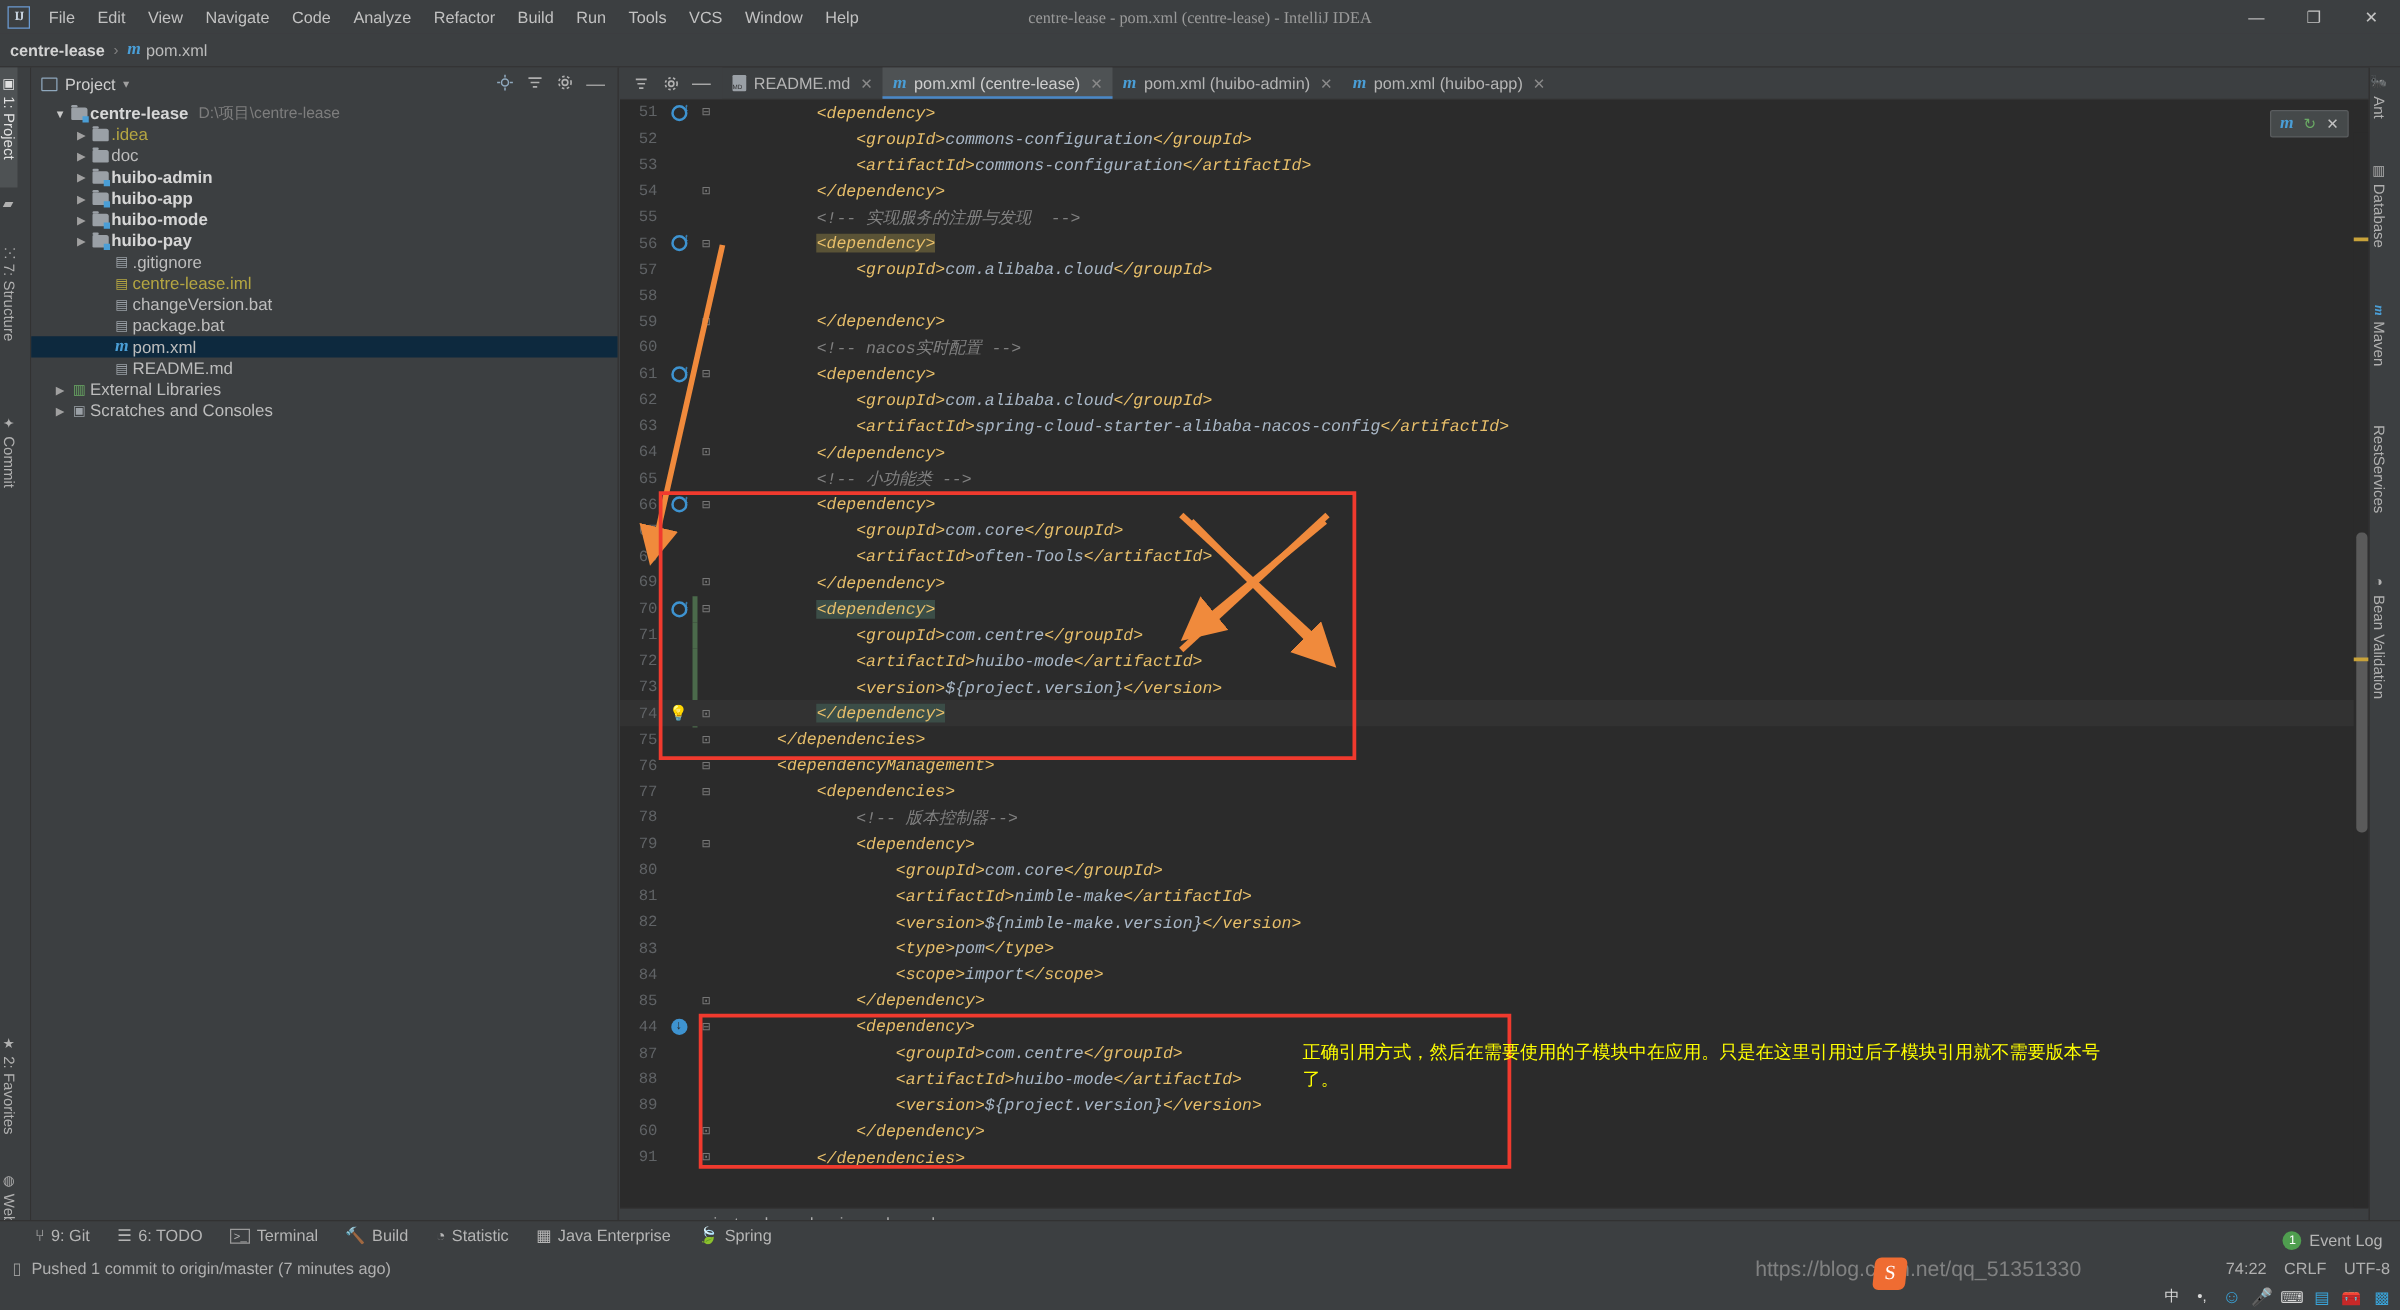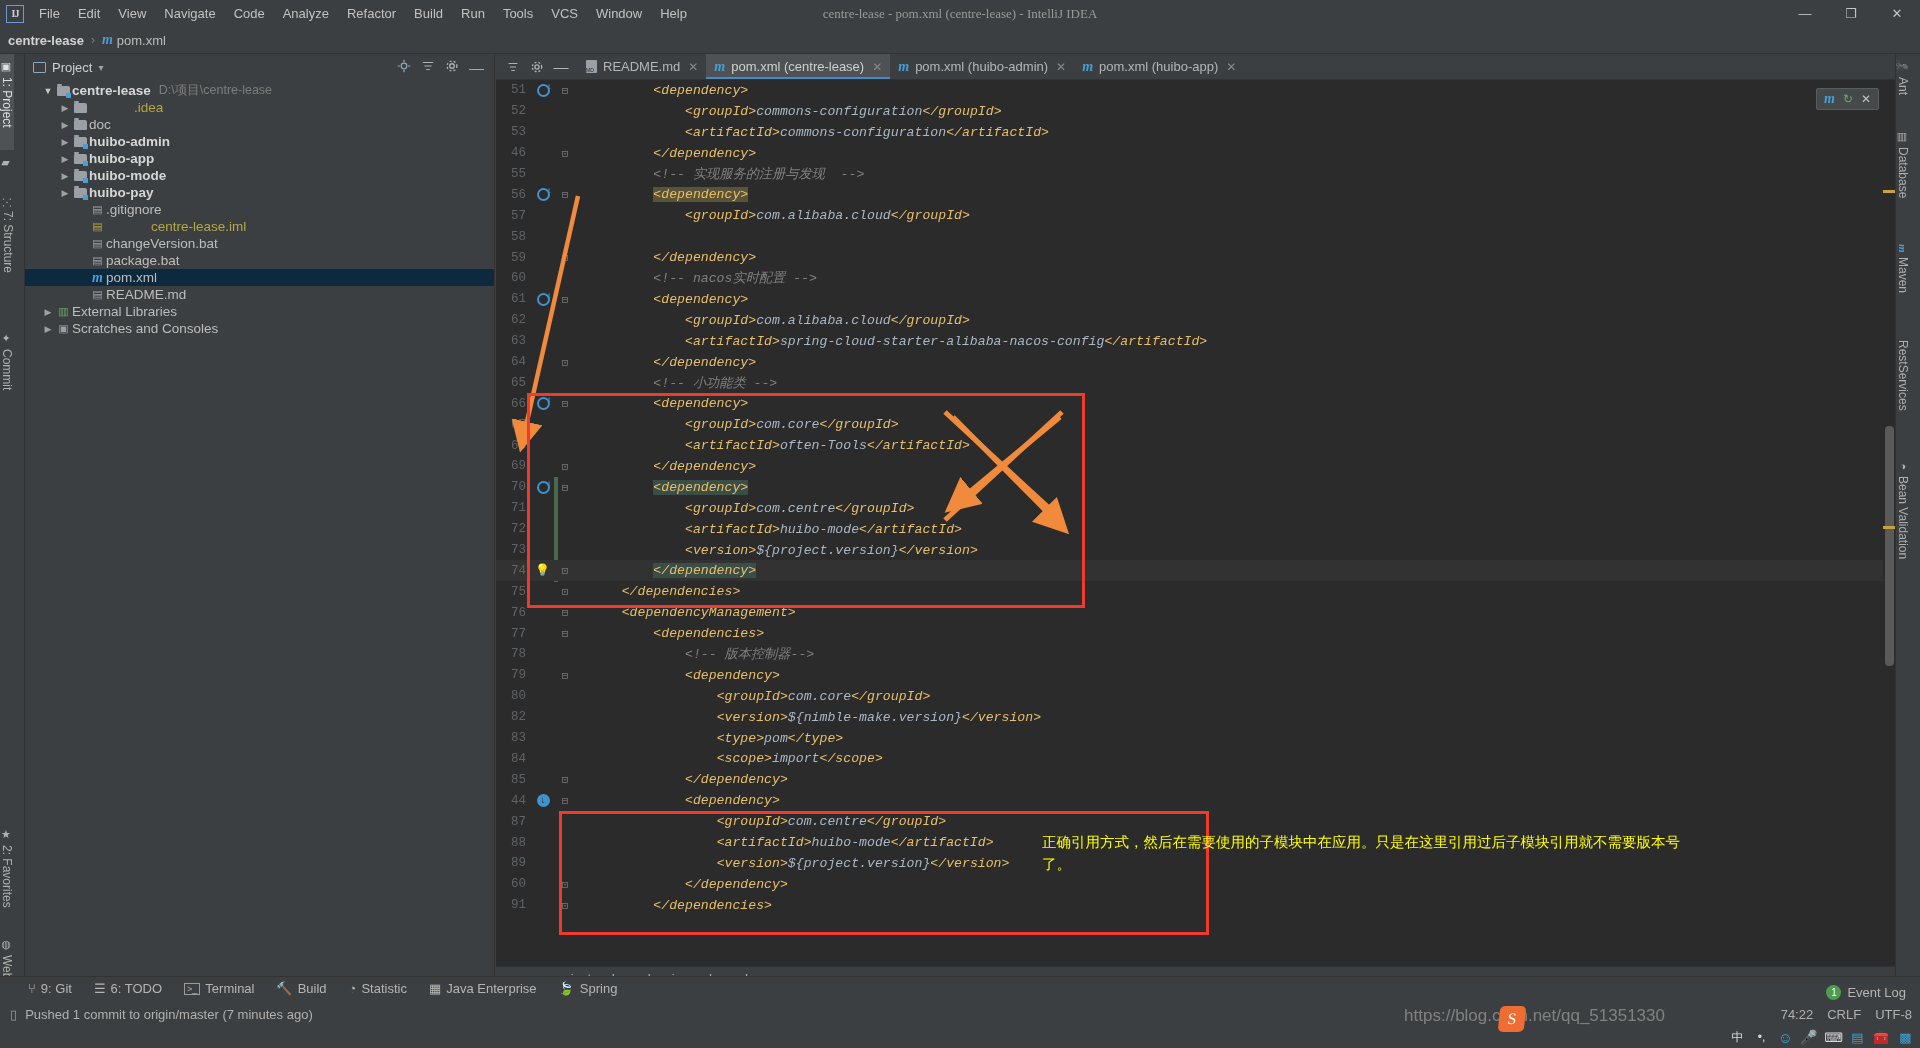--- a/index.html
+++ b/index.html
@@ -117,21 +117,21 @@
   }
   .tree-row.sel { background:#0d293e; }
   .arrow {
     width:14px; text-align:center; font-size:9px; color:#a0a0a0; flex:0 0 14px;
   }
   .arrow.open { color:#c8c8c8; }
   .node-ico { width:17px; flex:0 0 17px; display:flex; align-items:center; justify-content:center; }
   .lbl { font-size:13.5px; }
   .lbl.bold { font-weight:bold; color:#d6d6d6; }
   .path-note { color:#7d7d7d; font-size:12.5px; margin-left:8px; }
-  .yellow-t { color:#b5a642;margin-left:45px; }
+  .yellow-t { color:#b5a642; }
   .mvn-t { color:#4a9ed6; font-family:"Liberation Serif", serif; font-weight:bold; font-style:italic; }
 
   
   .fold {
     width:13px;height:10px;background:#9aa0a6;border-radius:1px 2px 1px 1px;
     position:relative;
   }
   .fold::before{content:"";position:absolute;left:0;top:-2px;width:5px;height:2px;background:#9aa0a6;border-radius:1px;}
   .fold.mod::after{content:"";position:absolute;right:-1px;bottom:-2px;width:5px;height:5px;background:#4a9ed6;}
 
@@ -601,21 +601,21 @@
         <span>pom.xml (huibo-app)</span>
         <span class="x">✕</span>
       </div>
     </div>
 
     <div class="code-wrap">
       <div class="code-table" id="code-root">
           <div class="cline"><span class="gutter-num">51</span><span class="gutter-ico"><span class="mv-ico"></span></span><span class="gutter-fold">⊟</span><span class="code-text">&nbsp;&nbsp;&nbsp;&nbsp;&nbsp;&nbsp;&nbsp;&nbsp;<span class="t-tag">&lt;dependency&gt;</span></span></div>
           <div class="cline"><span class="gutter-num">52</span><span class="gutter-ico"></span><span class="gutter-fold"></span><span class="code-text">&nbsp;&nbsp;&nbsp;&nbsp;&nbsp;&nbsp;&nbsp;&nbsp;&nbsp;&nbsp;&nbsp;&nbsp;<span class="t-tag">&lt;groupId&gt;</span><span class="t-txt">commons-configuration</span><span class="t-tag">&lt;/groupId&gt;</span></span></div>
           <div class="cline"><span class="gutter-num">53</span><span class="gutter-ico"></span><span class="gutter-fold"></span><span class="code-text">&nbsp;&nbsp;&nbsp;&nbsp;&nbsp;&nbsp;&nbsp;&nbsp;&nbsp;&nbsp;&nbsp;&nbsp;<span class="t-tag">&lt;artifactId&gt;</span><span class="t-txt">commons-configuration</span><span class="t-tag">&lt;/artifactId&gt;</span></span></div>
-          <div class="cline"><span class="gutter-num">46</span><span class="gutter-ico"></span><span class="gutter-fold">⊡</span><span class="code-text">&nbsp;&nbsp;&nbsp;&nbsp;&nbsp;&nbsp;&nbsp;&nbsp;<span class="t-tag">&lt;/dependency&gt;</span></span></div>
+          <div class="cline"><span class="gutter-num">54</span><span class="gutter-ico"></span><span class="gutter-fold">⊡</span><span class="code-text">&nbsp;&nbsp;&nbsp;&nbsp;&nbsp;&nbsp;&nbsp;&nbsp;<span class="t-tag">&lt;/dependency&gt;</span></span></div>
           <div class="cline"><span class="gutter-num">55</span><span class="gutter-ico"></span><span class="gutter-fold"></span><span class="code-text">&nbsp;&nbsp;&nbsp;&nbsp;&nbsp;&nbsp;&nbsp;&nbsp;<span class="t-cmt">&lt;!-- 实现服务的注册与发现  --&gt;</span></span></div>
           <div class="cline"><span class="gutter-num">56</span><span class="gutter-ico"><span class="mv-ico"></span></span><span class="gutter-fold">⊟</span><span class="code-text">&nbsp;&nbsp;&nbsp;&nbsp;&nbsp;&nbsp;&nbsp;&nbsp;<span class="t-sel"><span class="t-tag">&lt;dependency&gt;</span></span></span></div>
           <div class="cline"><span class="gutter-num">57</span><span class="gutter-ico"></span><span class="gutter-fold"></span><span class="code-text">&nbsp;&nbsp;&nbsp;&nbsp;&nbsp;&nbsp;&nbsp;&nbsp;&nbsp;&nbsp;&nbsp;&nbsp;<span class="t-tag">&lt;groupId&gt;</span><span class="t-txt">com.alibaba.cloud</span><span class="t-tag">&lt;/groupId&gt;</span></span></div>
           <div class="cline"><span class="gutter-num">58</span><span class="gutter-ico"></span><span class="gutter-fold"></span></div>
           <div class="cline"><span class="gutter-num">59</span><span class="gutter-ico"></span><span class="gutter-fold">⊡</span><span class="code-text">&nbsp;&nbsp;&nbsp;&nbsp;&nbsp;&nbsp;&nbsp;&nbsp;<span class="t-tag">&lt;/dependency&gt;</span></span></div>
           <div class="cline"><span class="gutter-num">60</span><span class="gutter-ico"></span><span class="gutter-fold"></span><span class="code-text">&nbsp;&nbsp;&nbsp;&nbsp;&nbsp;&nbsp;&nbsp;&nbsp;<span class="t-cmt">&lt;!-- nacos实时配置 --&gt;</span></span></div>
           <div class="cline"><span class="gutter-num">61</span><span class="gutter-ico"><span class="mv-ico"></span></span><span class="gutter-fold">⊟</span><span class="code-text">&nbsp;&nbsp;&nbsp;&nbsp;&nbsp;&nbsp;&nbsp;&nbsp;<span class="t-tag">&lt;dependency&gt;</span></span></div>
           <div class="cline"><span class="gutter-num">62</span><span class="gutter-ico"></span><span class="gutter-fold"></span><span class="code-text">&nbsp;&nbsp;&nbsp;&nbsp;&nbsp;&nbsp;&nbsp;&nbsp;&nbsp;&nbsp;&nbsp;&nbsp;<span class="t-tag">&lt;groupId&gt;</span><span class="t-txt">com.alibaba.cloud</span><span class="t-tag">&lt;/groupId&gt;</span></span></div>
           <div class="cline"><span class="gutter-num">63</span><span class="gutter-ico"></span><span class="gutter-fold"></span><span class="code-text">&nbsp;&nbsp;&nbsp;&nbsp;&nbsp;&nbsp;&nbsp;&nbsp;&nbsp;&nbsp;&nbsp;&nbsp;<span class="t-tag">&lt;artifactId&gt;</span><span class="t-txt">spring-cloud-starter-alibaba-nacos-config</span><span class="t-tag">&lt;/artifactId&gt;</span></span></div>
           <div class="cline"><span class="gutter-num">64</span><span class="gutter-ico"></span><span class="gutter-fold">⊡</span><span class="code-text">&nbsp;&nbsp;&nbsp;&nbsp;&nbsp;&nbsp;&nbsp;&nbsp;<span class="t-tag">&lt;/dependency&gt;</span></span></div>
@@ -633,20 +633,21 @@
           <div class="chg-bar" style="top: 459.8px; height: 20.9px;"></div>
           <div class="cline"><span class="gutter-num">73</span><span class="gutter-ico"></span><span class="gutter-fold"></span><span class="code-text">&nbsp;&nbsp;&nbsp;&nbsp;&nbsp;&nbsp;&nbsp;&nbsp;&nbsp;&nbsp;&nbsp;&nbsp;<span class="t-tag">&lt;version&gt;</span><span class="t-txt">${project.version}</span><span class="t-tag">&lt;/version&gt;</span></span></div>
           <div class="chg-bar" style="top: 480.7px; height: 20.9px;"></div>
           <div class="cline hl"><span class="gutter-num">74</span><span class="gutter-ico"><span class="bulb">💡</span></span><span class="gutter-fold">⊡</span><span class="code-text">&nbsp;&nbsp;&nbsp;&nbsp;&nbsp;&nbsp;&nbsp;&nbsp;<span class="t-hl"><span class="t-tag">&lt;/dependency&gt;</span></span></span></div>
           <div class="cline"><span class="gutter-num">75</span><span class="gutter-ico"></span><span class="gutter-fold">⊡</span><span class="code-text">&nbsp;&nbsp;&nbsp;&nbsp;<span class="t-tag">&lt;/dependencies&gt;</span></span></div>
           <div class="cline"><span class="gutter-num">76</span><span class="gutter-ico"></span><span class="gutter-fold">⊟</span><span class="code-text">&nbsp;&nbsp;&nbsp;&nbsp;<span class="t-tag">&lt;dependencyManagement&gt;</span></span></div>
           <div class="cline"><span class="gutter-num">77</span><span class="gutter-ico"></span><span class="gutter-fold">⊟</span><span class="code-text">&nbsp;&nbsp;&nbsp;&nbsp;&nbsp;&nbsp;&nbsp;&nbsp;<span class="t-tag">&lt;dependencies&gt;</span></span></div>
           <div class="cline"><span class="gutter-num">78</span><span class="gutter-ico"></span><span class="gutter-fold"></span><span class="code-text">&nbsp;&nbsp;&nbsp;&nbsp;&nbsp;&nbsp;&nbsp;&nbsp;&nbsp;&nbsp;&nbsp;&nbsp;<span class="t-cmt">&lt;!-- 版本控制器--&gt;</span></span></div>
           <div class="cline"><span class="gutter-num">79</span><span class="gutter-ico"></span><span class="gutter-fold">⊟</span><span class="code-text">&nbsp;&nbsp;&nbsp;&nbsp;&nbsp;&nbsp;&nbsp;&nbsp;&nbsp;&nbsp;&nbsp;&nbsp;<span class="t-tag">&lt;dependency&gt;</span></span></div>
           <div class="cline"><span class="gutter-num">80</span><span class="gutter-ico"></span><span class="gutter-fold"></span><span class="code-text">&nbsp;&nbsp;&nbsp;&nbsp;&nbsp;&nbsp;&nbsp;&nbsp;&nbsp;&nbsp;&nbsp;&nbsp;&nbsp;&nbsp;&nbsp;&nbsp;<span class="t-tag">&lt;groupId&gt;</span><span class="t-txt">com.core</span><span class="t-tag">&lt;/groupId&gt;</span></span></div>
+          <div class="cline"><span class="gutter-num">81</span><span class="gutter-ico"></span><span class="gutter-fold"></span><span class="code-text">&nbsp;&nbsp;&nbsp;&nbsp;&nbsp;&nbsp;&nbsp;&nbsp;&nbsp;&nbsp;&nbsp;&nbsp;&nbsp;&nbsp;&nbsp;&nbsp;<span class="t-tag">&lt;artifactId&gt;</span><span class="t-txt">nimble-make</span><span class="t-tag">&lt;/artifactId&gt;</span></span></div>
           <div class="cline"><span class="gutter-num">82</span><span class="gutter-ico"></span><span class="gutter-fold"></span><span class="code-text">&nbsp;&nbsp;&nbsp;&nbsp;&nbsp;&nbsp;&nbsp;&nbsp;&nbsp;&nbsp;&nbsp;&nbsp;&nbsp;&nbsp;&nbsp;&nbsp;<span class="t-tag">&lt;version&gt;</span><span class="t-txt">${nimble-make.version}</span><span class="t-tag">&lt;/version&gt;</span></span></div>
           <div class="cline"><span class="gutter-num">83</span><span class="gutter-ico"></span><span class="gutter-fold"></span><span class="code-text">&nbsp;&nbsp;&nbsp;&nbsp;&nbsp;&nbsp;&nbsp;&nbsp;&nbsp;&nbsp;&nbsp;&nbsp;&nbsp;&nbsp;&nbsp;&nbsp;<span class="t-tag">&lt;type&gt;</span><span class="t-txt">pom</span><span class="t-tag">&lt;/type&gt;</span></span></div>
           <div class="cline"><span class="gutter-num">84</span><span class="gutter-ico"></span><span class="gutter-fold"></span><span class="code-text">&nbsp;&nbsp;&nbsp;&nbsp;&nbsp;&nbsp;&nbsp;&nbsp;&nbsp;&nbsp;&nbsp;&nbsp;&nbsp;&nbsp;&nbsp;&nbsp;<span class="t-tag">&lt;scope&gt;</span><span class="t-txt">import</span><span class="t-tag">&lt;/scope&gt;</span></span></div>
           <div class="cline"><span class="gutter-num">85</span><span class="gutter-ico"></span><span class="gutter-fold">⊡</span><span class="code-text">&nbsp;&nbsp;&nbsp;&nbsp;&nbsp;&nbsp;&nbsp;&nbsp;&nbsp;&nbsp;&nbsp;&nbsp;<span class="t-tag">&lt;/dependency&gt;</span></span></div>
           <div class="cline"><span class="gutter-num">44</span><span class="gutter-ico"><span class="dl-ico">↓</span></span><span class="gutter-fold">⊟</span><span class="code-text">&nbsp;&nbsp;&nbsp;&nbsp;&nbsp;&nbsp;&nbsp;&nbsp;&nbsp;&nbsp;&nbsp;&nbsp;<span class="t-tag">&lt;dependency&gt;</span></span></div>
           <div class="cline"><span class="gutter-num">87</span><span class="gutter-ico"></span><span class="gutter-fold"></span><span class="code-text">&nbsp;&nbsp;&nbsp;&nbsp;&nbsp;&nbsp;&nbsp;&nbsp;&nbsp;&nbsp;&nbsp;&nbsp;&nbsp;&nbsp;&nbsp;&nbsp;<span class="t-tag">&lt;groupId&gt;</span><span class="t-txt">com.centre</span><span class="t-tag">&lt;/groupId&gt;</span></span></div>
           <div class="cline"><span class="gutter-num">88</span><span class="gutter-ico"></span><span class="gutter-fold"></span><span class="code-text">&nbsp;&nbsp;&nbsp;&nbsp;&nbsp;&nbsp;&nbsp;&nbsp;&nbsp;&nbsp;&nbsp;&nbsp;&nbsp;&nbsp;&nbsp;&nbsp;<span class="t-tag">&lt;artifactId&gt;</span><span class="t-txt">huibo-mode</span><span class="t-tag">&lt;/artifactId&gt;</span></span></div>
           <div class="cline"><span class="gutter-num">89</span><span class="gutter-ico"></span><span class="gutter-fold"></span><span class="code-text">&nbsp;&nbsp;&nbsp;&nbsp;&nbsp;&nbsp;&nbsp;&nbsp;&nbsp;&nbsp;&nbsp;&nbsp;&nbsp;&nbsp;&nbsp;&nbsp;<span class="t-tag">&lt;version&gt;</span><span class="t-txt">${project.version}</span><span class="t-tag">&lt;/version&gt;</span></span></div>
           <div class="cline"><span class="gutter-num">60</span><span class="gutter-ico"></span><span class="gutter-fold">⊡</span><span class="code-text">&nbsp;&nbsp;&nbsp;&nbsp;&nbsp;&nbsp;&nbsp;&nbsp;&nbsp;&nbsp;&nbsp;&nbsp;<span class="t-tag">&lt;/dependency&gt;</span></span></div>
           <div class="cline"><span class="gutter-num">91</span><span class="gutter-ico"></span><span class="gutter-fold">⊡</span><span class="code-text">&nbsp;&nbsp;&nbsp;&nbsp;&nbsp;&nbsp;&nbsp;&nbsp;<span class="t-tag">&lt;/dependencies&gt;</span></span></div>

